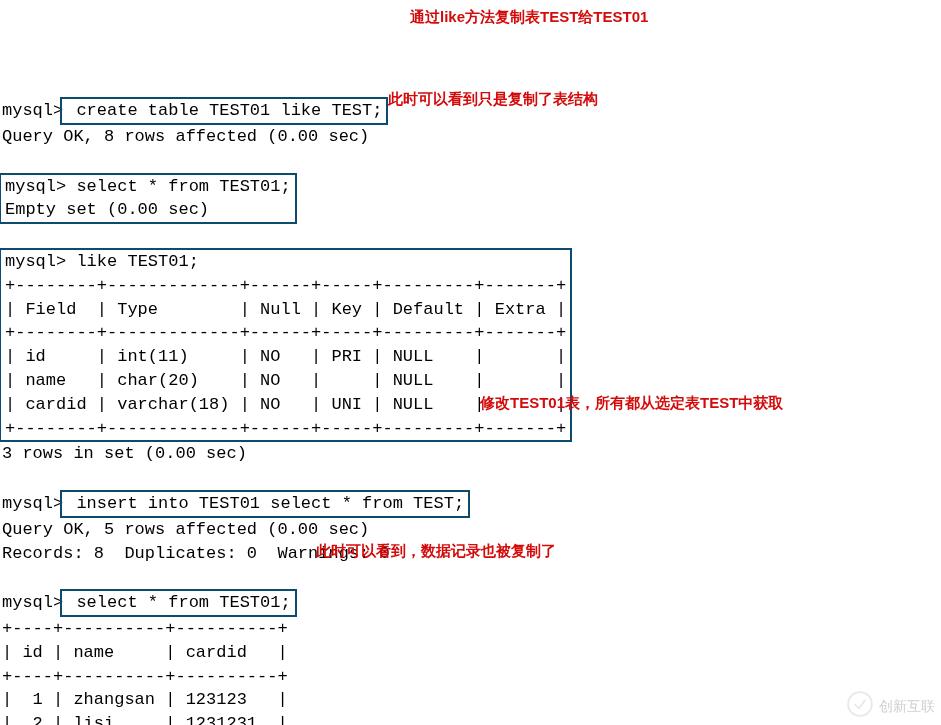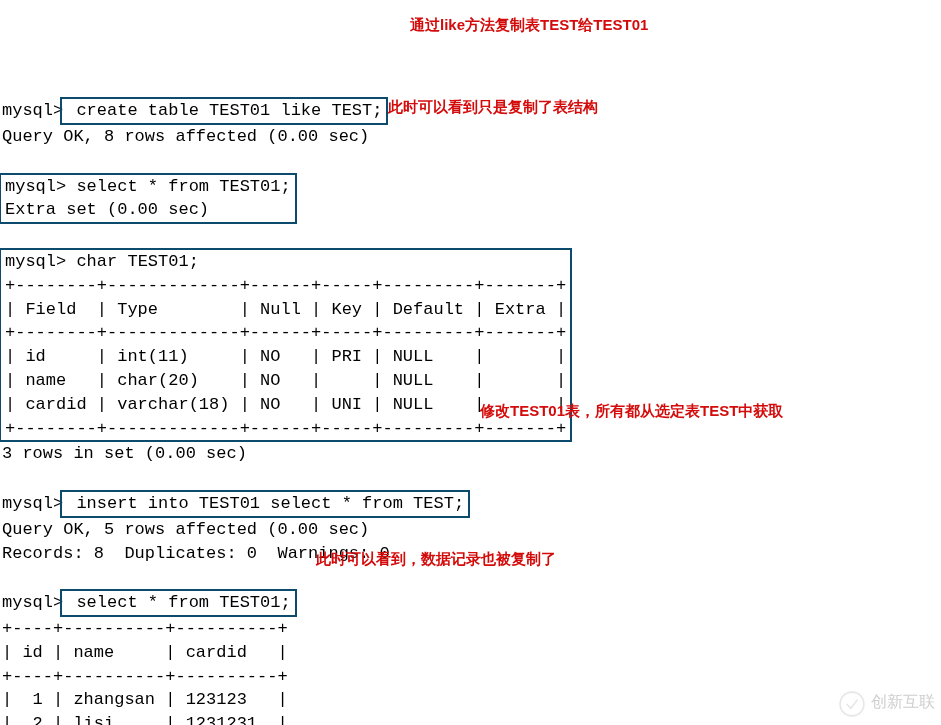--- a/index.html
+++ b/index.html
@@ -22,48 +22,47 @@
       display: inline-block;
       padding: 0 4px;
       margin-left: -3px;
     }
     .ann {
       color: #d40b0b;
       font-family: "Microsoft YaHei", "SimSun", sans-serif;
       font-weight: bold;
       font-size: 15px;
       position: absolute;
-      margin-top: 8px;
     }
     .watermark {
       position: absolute;
       right: 6px;
       bottom: 8px;
       color: #cfcfcf;
       font-family: "Microsoft YaHei", sans-serif;
-      font-size: 16px;
+      font-size: 14px;
       white-space: nowrap;
       display: flex;
-      align-items: flex-start;
+      align-items: flex-end;
       gap: 6px;
     }
     .watermark svg{ opacity:.5 }
   </style>
 </head>
 <body>
 
 
 
 <span>mysql&gt;</span><span class="box"> create table TEST01 like TEST;</span>
 <span>Query OK, 8 rows affected (0.00 sec)</span>
 
 <span class="box"><span>mysql&gt;</span><span> select * from TEST01;</span>
-<span>Extra set (0.00 sec)</span></span>
+<span>Empty set (0.00 sec)</span></span>
 
-<span class="box"><span>mysql&gt;</span><span> char TEST01;</span>
+<span class="box"><span>mysql&gt;</span><span> like TEST01;</span>
 <span>+--------+-------------+------+-----+---------+-------+
 | Field  | Type        | Null | Key | Default | Extra |
 +--------+-------------+------+-----+---------+-------+
 | id     | int(11)     | NO   | PRI | NULL    |       |
 | name   | char(20)    | NO   |     | NULL    |       |
 | cardid | varchar(18) | NO   | UNI | NULL    |       |
 +--------+-------------+------+-----+---------+-------+</span></span>
 <span>3 rows in set (0.00 sec)</span>
 
 <span>mysql&gt;</span><span class="box"> insert into TEST01 select * from TEST;</span>

